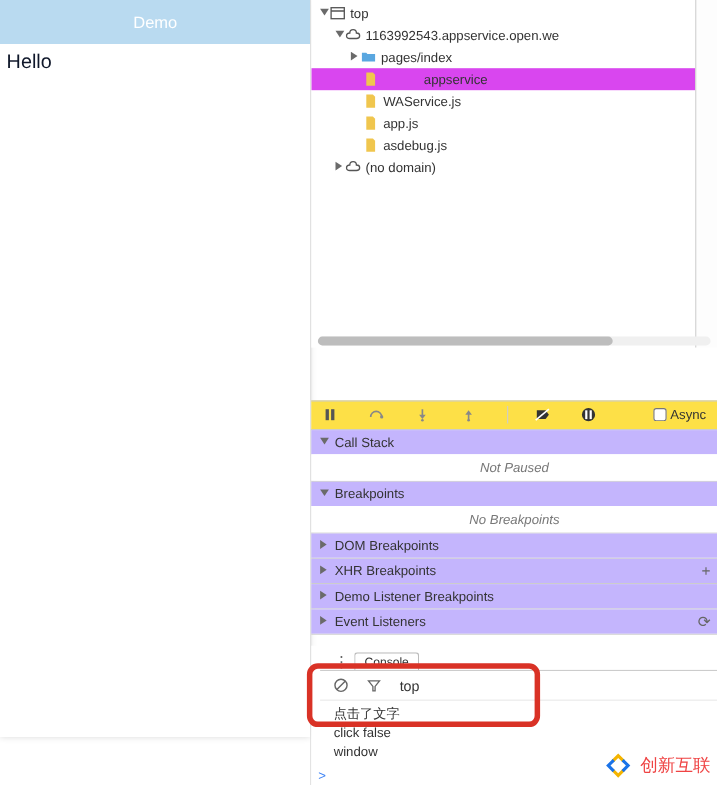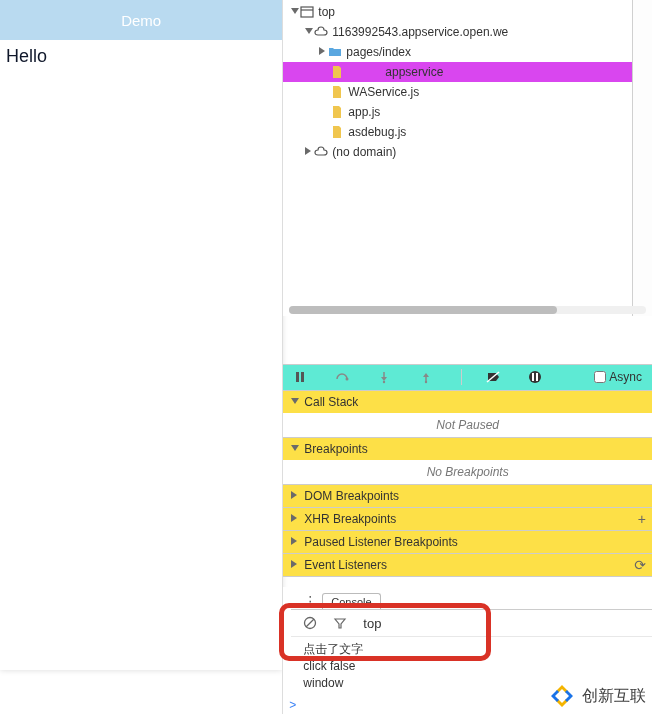--- a/index.html
+++ b/index.html
@@ -113,33 +113,33 @@
 
   
   .dbg-toolbar {
     height: 28px;
     border-top: 1px solid #ccc;
     border-bottom: 1px solid #ccc;
     display: flex;
     align-items: center;
     gap: 24px;
     padding: 0 10px;
-    background: #5eead4;
+    background: #fde047;
     margin-top: 48px;
   }
   .dbg-toolbar .spacer { flex: 1; }
   .dbg-chk { display: flex; align-items: center; gap: 3px; }
   .dbg-chk input { width: 12px; height: 12px; }
 
   .panel {
     border-bottom: 1px solid #ccc;
   }
   .panel-head {
     height: 22px;
-    background: #fde047;
+    background: #c4b5fd;
     display: flex;
     align-items: center;
     padding: 0 6px;
     gap: 4px;
   }
   .panel-head .plus { margin-left: auto; color: #666; font-size: 14px; }
   .panel-body {
     padding: 5px 6px;
     text-align: center;
     font-style: italic;
@@ -209,21 +209,21 @@
   
   .brand {
     position: absolute;
     right: 0; bottom: 0;
     display: flex;
     align-items: center;
     gap: 6px;
     background: rgba(255,255,255,0.9);
     padding: 4px 6px;
   }
-  .brand .txt { font-size: 16px; color: #404040; font-weight: 500; }
+  .brand .txt { font-size: 16px; color: #ef4444; font-weight: 500; }
 </style>
 </head>
 <body>
 
 <div class="root">
 
   <div class="preview">
     <div class="preview-header">
       <span>Demo</span>
     </div>
@@ -383,21 +383,21 @@
     <div class="panel">
       <div class="panel-head">
         <span class="arrow right"></span>
         <span>XHR Breakpoints</span>
         <span class="plus">+</span>
       </div>
     </div>
     <div class="panel">
       <div class="panel-head">
         <span class="arrow right"></span>
-        <span>Paused Listener Breakpoints</span>
+        <span>Demo Listener Breakpoints</span>
       </div>
     </div>
     <div class="panel">
       <div class="panel-head">
         <span class="arrow right"></span>
         <span>Event Listeners</span>
         <span class="plus">⟳</span>
       </div>
     </div>
 

